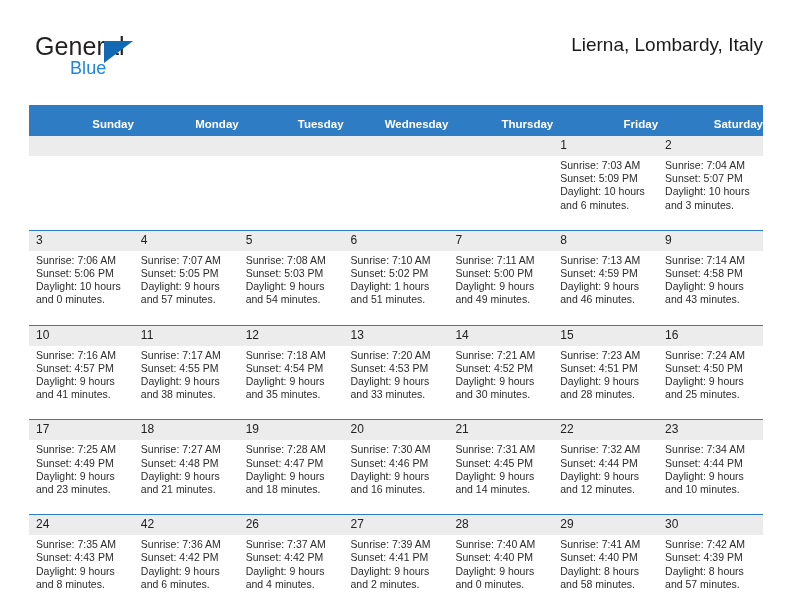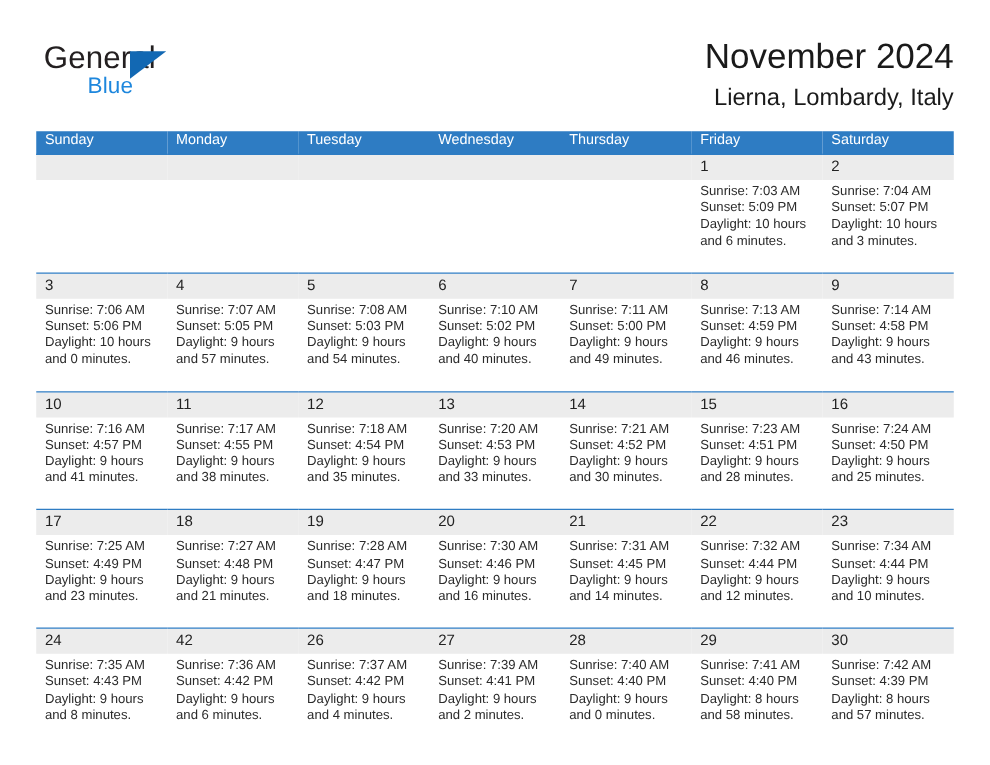--- a/index.html
+++ b/index.html
@@ -93,23 +93,23 @@
     left: 29px;
     top: 105px;
     width: 734px;
     border-collapse: collapse;
     table-layout: fixed;
   }
   .calendar th {
     background: #2e7cc3;
     color: #ffffff;
     font-size: 11.5px;
-    font-weight: normal;
-    text-align: left;
-    padding: 1px 0 5px 7px;
+    font-weight: bold;
+    text-align: right;
+    padding: 13px 0 5px 7px;
     height: 12px;
     border: none;
   }
   .calendar td {
     vertical-align: top;
     padding: 0;
     border: none;
     border-top: 1px solid #2e7cc3;
     height: 76px;
     width: 104.85px;
@@ -147,21 +147,20 @@
 
   <div class="top-bar">
 
     <div class="brand">
       <span class="brand-general">General</span>
       <span class="brand-flag"></span>
       <span class="brand-blue">Blue</span>
     </div>
 
     <div class="title-block">
-      <h1 class="cal-title">November 2024</h1>
       <h2 class="cal-subtitle">Lierna, Lombardy, Italy</h2>
     </div>
 
   </div>
 
   <table class="calendar">
     <thead>
       <tr>
         <th>Sunday</th>
         <th>Monday</th>
@@ -229,21 +228,21 @@
               <div>Sunrise: 7:08 AM</div>
               <div>Sunset: 5:03 PM</div>
               <div class="wrap">Daylight: 9 hours and 54 minutes.</div>
             </div>
           </td>
           <td>
             <div class="daynum">6</div>
             <div class="info">
               <div>Sunrise: 7:10 AM</div>
               <div>Sunset: 5:02 PM</div>
-              <div class="wrap">Daylight: 9 hours and 40 minutes.</div>
+              <div class="wrap">Daylight: 1 hours and 51 minutes.</div>
             </div>
           </td>
           <td>
             <div class="daynum">7</div>
             <div class="info">
               <div>Sunrise: 7:11 AM</div>
               <div>Sunset: 5:00 PM</div>
               <div class="wrap">Daylight: 9 hours and 49 minutes.</div>
             </div>
           </td>

